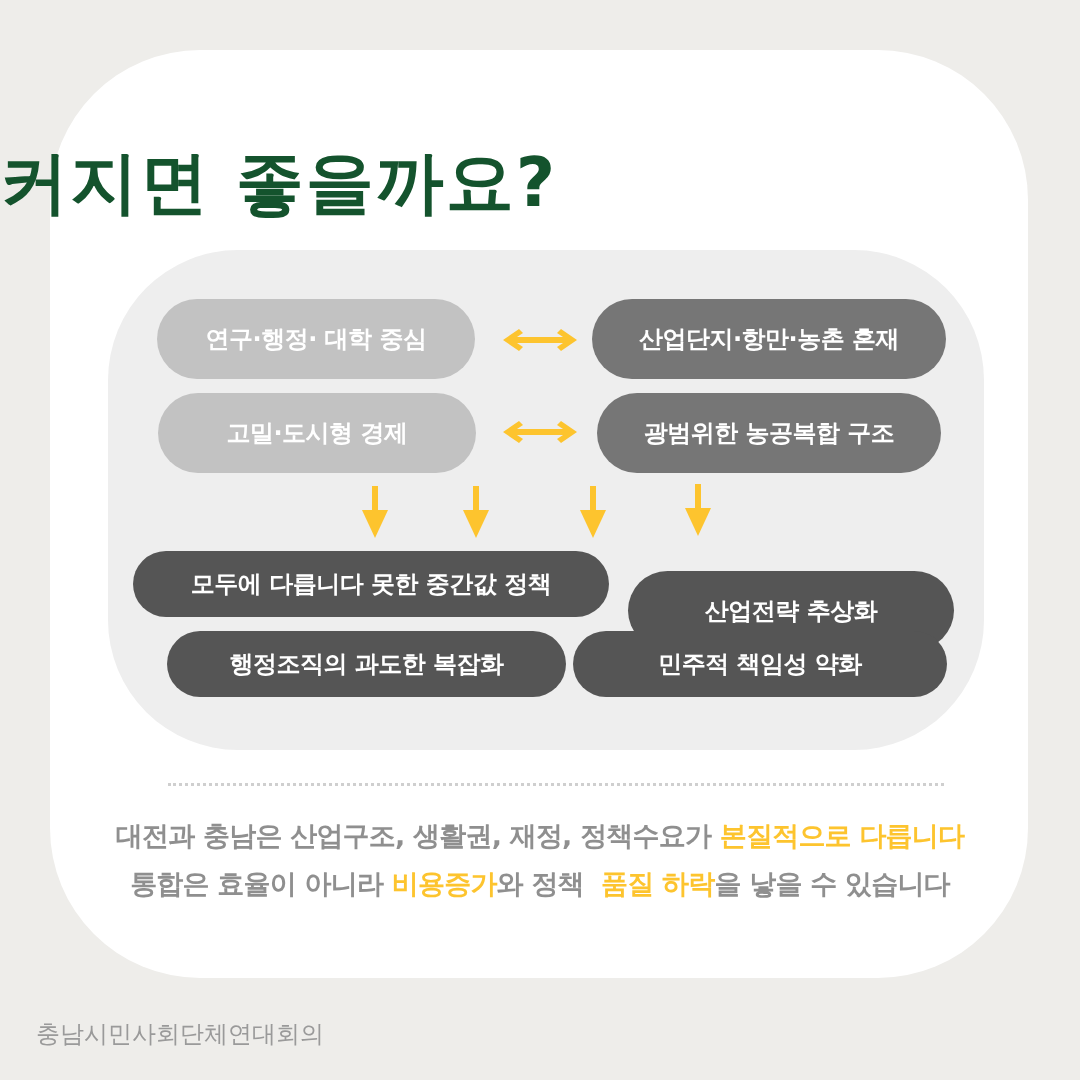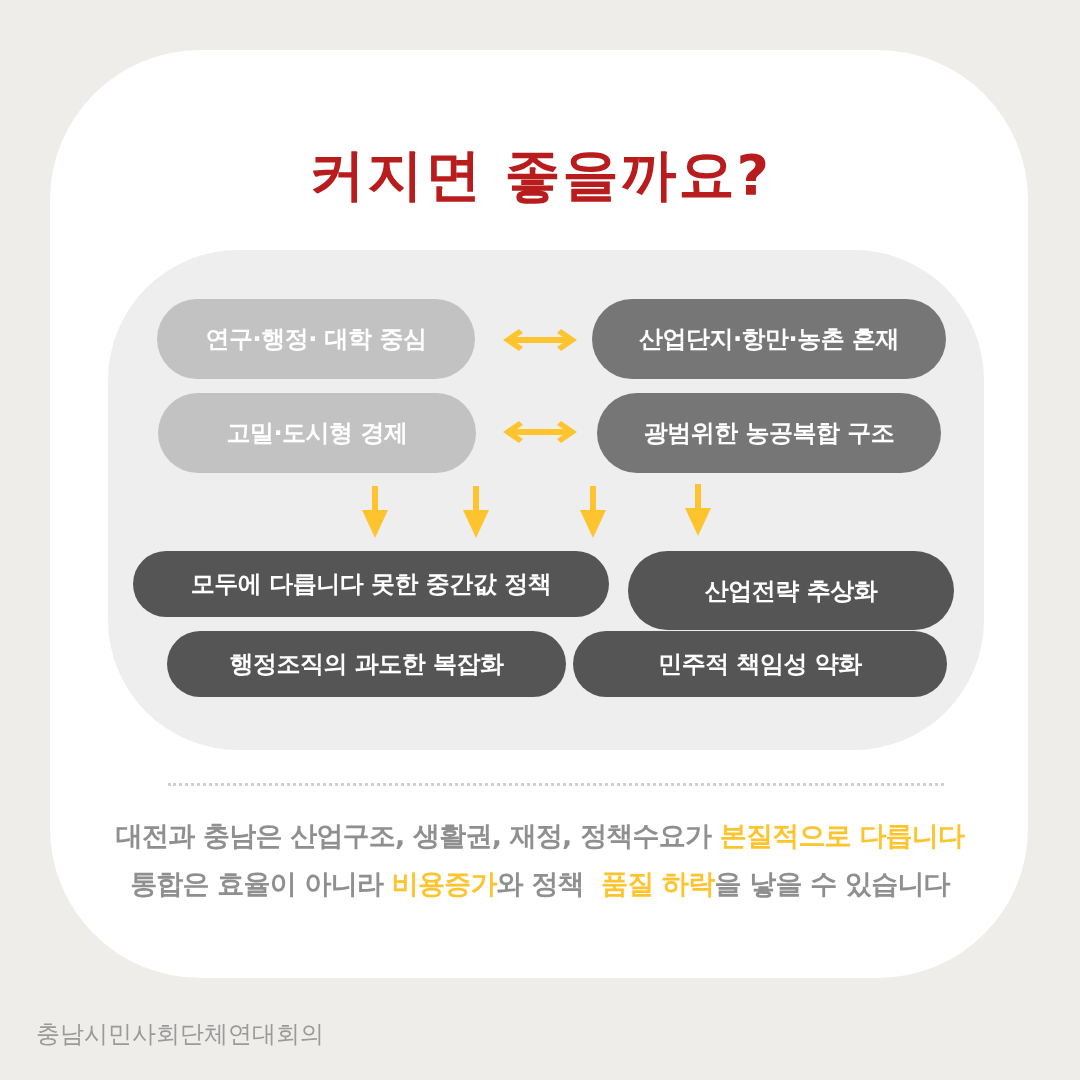--- a/index.html
+++ b/index.html
@@ -3,22 +3,22 @@
 <meta charset="utf-8">
 <style>
   * { box-sizing: border-box; margin: 0; padding: 0; }
   html, body { width: 1080px; height: 1080px; overflow: hidden; }
   body { background: #eeedea; font-family: "DejaVu Sans", "Liberation Sans", sans-serif; position: relative; }
   .card {
     position: absolute; left: 50px; top: 50px; width: 978px; height: 928px;
     background: #ffffff; border-radius: 150px;
   }
   .title {
-    position: absolute; left: 0; top: 138px; width: 1080px; text-align: center;
-    font-size: 56px; font-weight: bold; color: #b91c1c; letter-spacing: 2px;
+    position: absolute; left: 0; top: 138px; width: 1080px; text-align: left;
+    font-size: 68px; font-weight: bold; color: #14532d; letter-spacing: 2px;
   }
   .panel {
     position: absolute; left: 108px; top: 250px; width: 876px; height: 500px;
     background: #eeeeee; border-radius: 130px;
   }
   .pill {
     position: absolute; display: flex; align-items: center; justify-content: center;
     border-radius: 40px; color: #ffffff; font-size: 24px; font-weight: bold; white-space: nowrap;
     letter-spacing: -0.5px;
   }
@@ -73,21 +73,21 @@
 <svg class="varrow" style="left:578px; top:486px;" viewBox="0 0 30 52">
   <rect x="12" y="0" width="6" height="26" fill="#fdc42e"></rect>
   <polygon points="2,24 28,24 15,52" fill="#fdc42e"></polygon>
 </svg>
 <svg class="varrow" style="left:683px; top:484px;" viewBox="0 0 30 52">
   <rect x="12" y="0" width="6" height="26" fill="#fdc42e"></rect>
   <polygon points="2,24 28,24 15,52" fill="#fdc42e"></polygon>
 </svg>
 
 <div class="pill dark" style="left:133px; top:551px; width:476px; height:66px;">모두에 다릅니다 못한 중간값 정책</div>
-<div class="pill dark" style="left:628px; top:551px; width:326px; height:79px;">산업전략 추상화</div>
+<div class="pill dark" style="left:628px; top:571px; width:326px; height:79px;">산업전략 추상화</div>
 <div class="pill dark" style="left:167px; top:631px; width:399px; height:66px;">행정조직의 과도한 복잡화</div>
 <div class="pill dark" style="left:573px; top:631px; width:374px; height:66px;">민주적 책임성 약화</div>
 
 <div class="divider"></div>
 
 <div class="summary" style="top:818px;">
   <span>대전과 충남은 산업구조, 생활권, 재정, 정책수요가 </span><span class="hl">본질적으로 다릅니다</span>
 </div>
 <div class="summary" style="top:866px;">
   <span>통합은 효율이 아니라 </span><span class="hl">비용증가</span><span style="white-space:pre;">와 정책  </span><span class="hl">품질 하락</span><span>을 낳을 수 있습니다</span>

